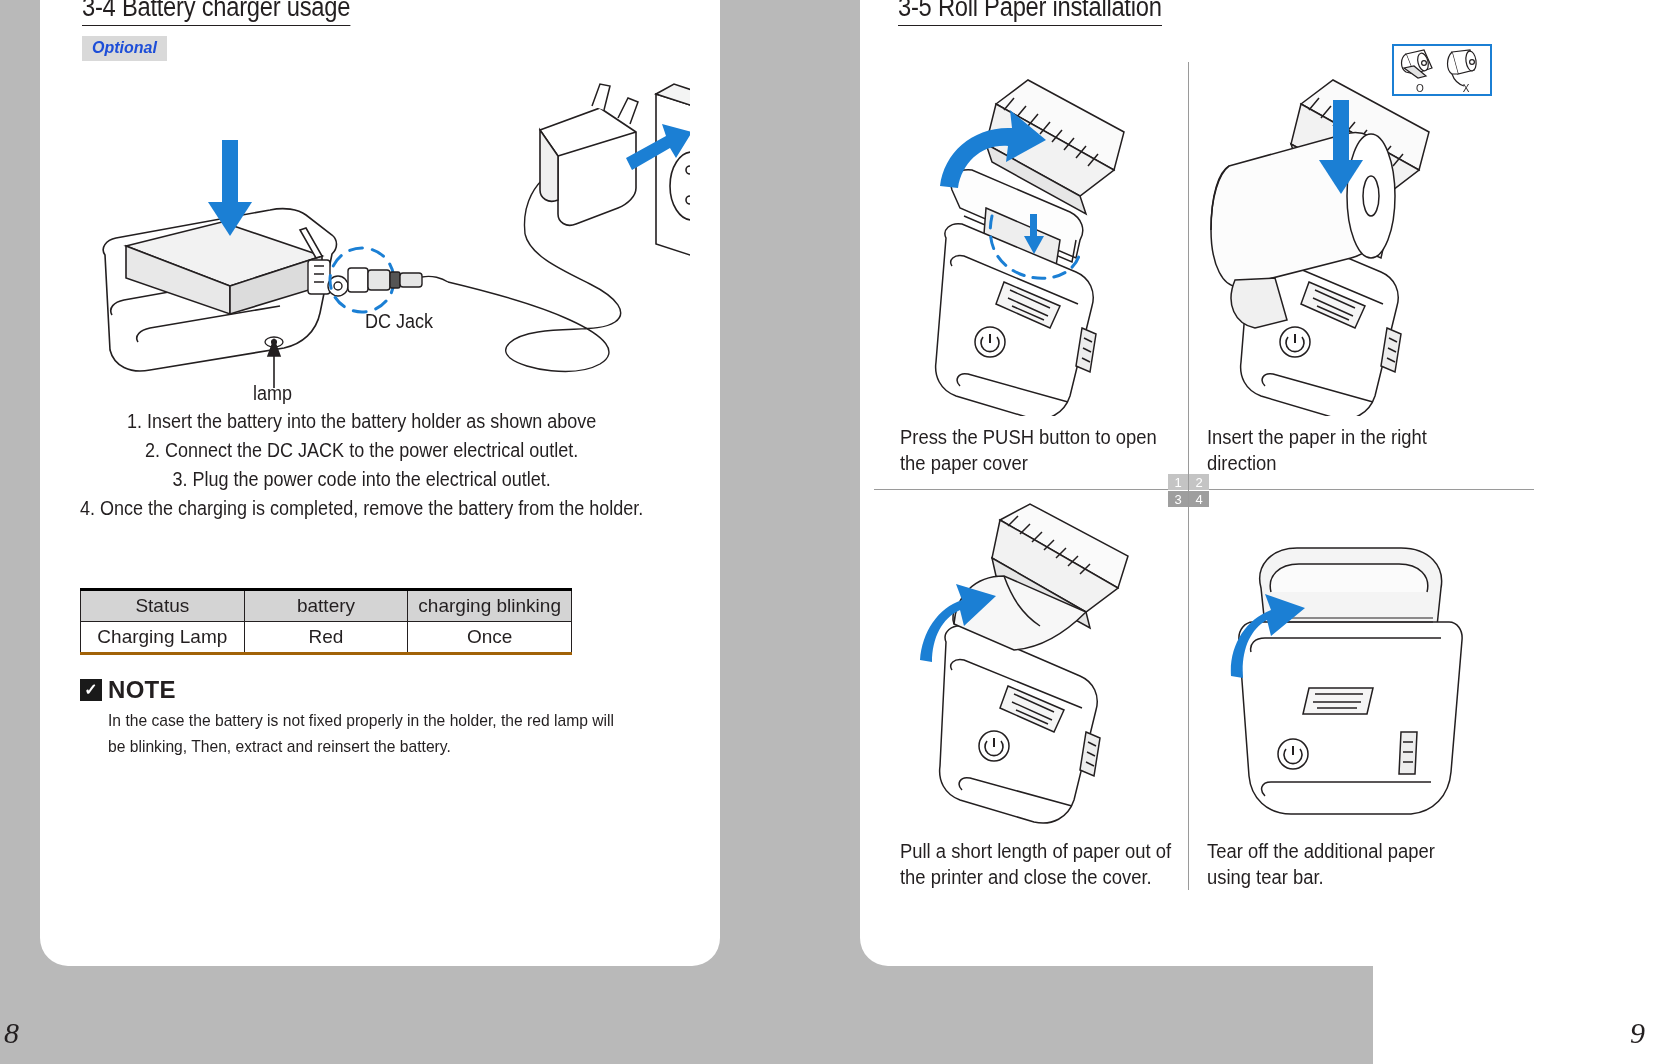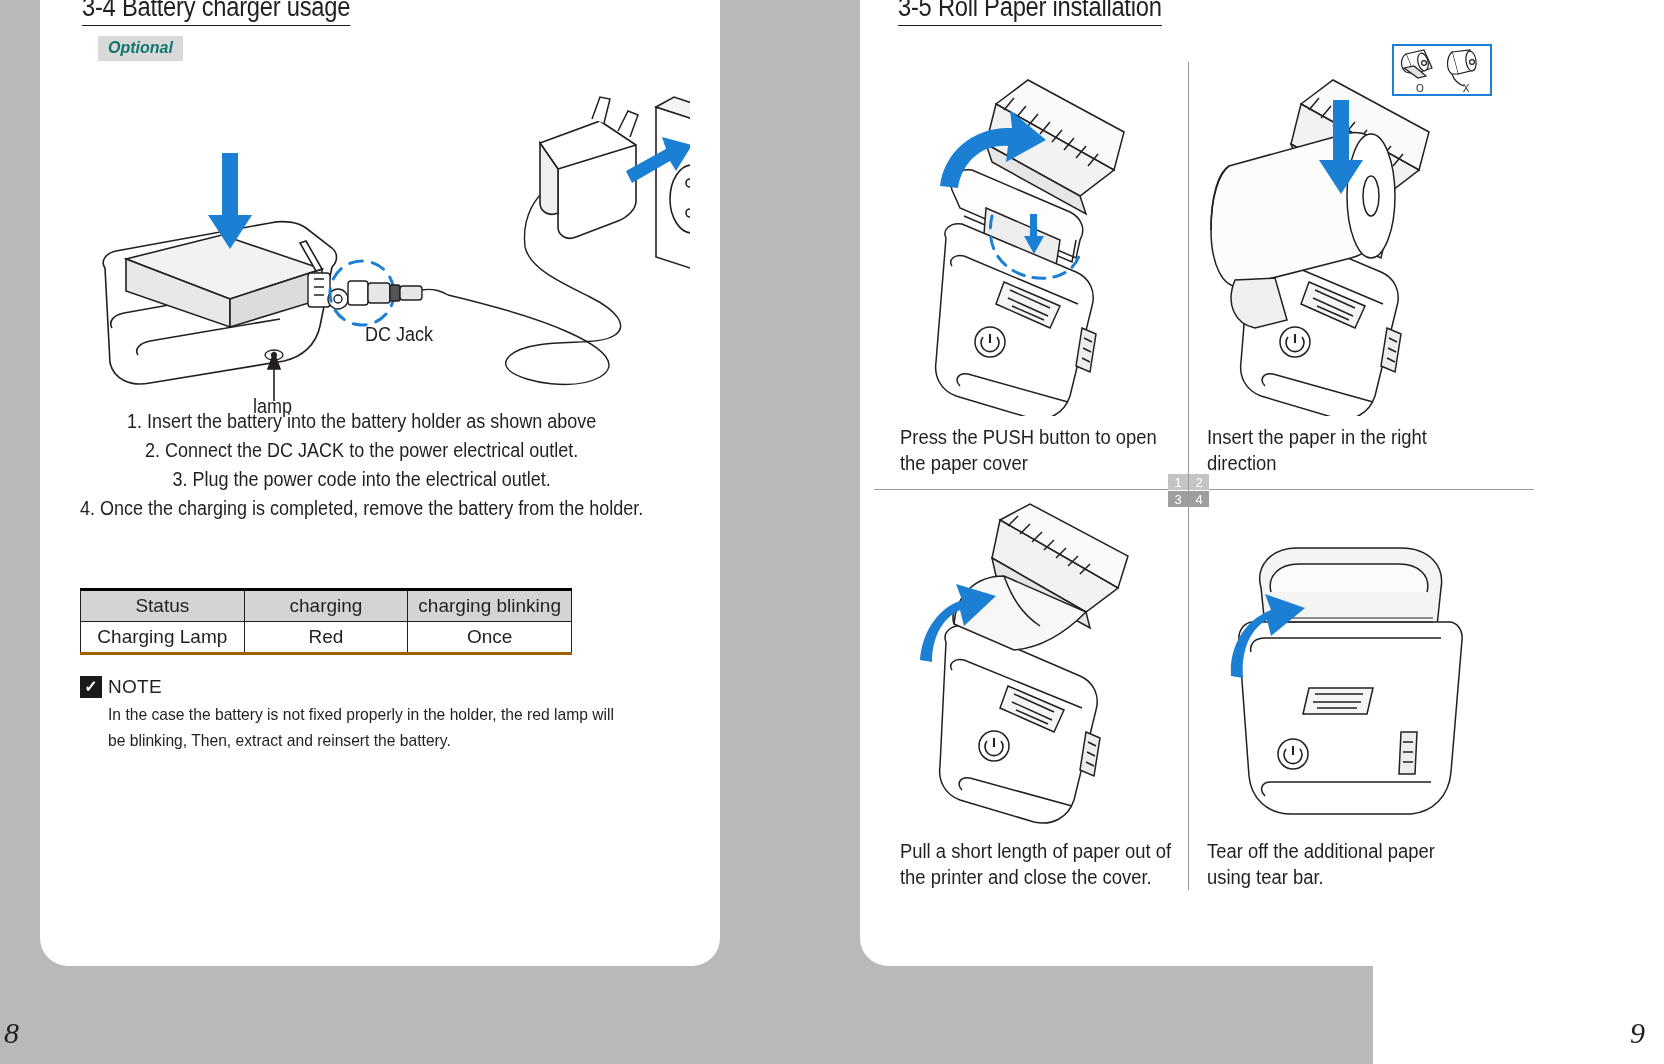--- a/index.html
+++ b/index.html
@@ -63,27 +63,26 @@
     display: inline-block;
     border-bottom: 1.2px solid #231f20;
     padding-bottom: 1px;
     white-space: nowrap;
     transform: scaleX(0.88);
     transform-origin: left center;
   }
   .badge-optional {
     display: inline-block;
     background: #d9d9d9;
-    color: #0f766e;
+    color: #1d4ed8;
     font-size: 16px;
     font-weight: bold;
     font-style: italic;
     padding: 4px 10px 5px 10px;
     line-height: 1;
-    margin-left: 16px;
   }
   .body-line {
     font-family: "Liberation Sans Narrow", "Liberation Sans", sans-serif;
     font-size: 20px;
     color: #231f20;
     line-height: 29px;
     white-space: nowrap;
     transform: scaleX(0.9);
     transform-origin: left center;
   }
@@ -92,21 +91,21 @@
     font-size: 20px;
     color: #231f20;
     transform: scaleX(0.9);
     transform-origin: left center;
     white-space: nowrap;
   }
 
   
   #left-head { position: absolute; left: 82px; top: -8px; }
   #left-optional { position: absolute; left: 82px; top: 36px; }
-  #left-figure { position: absolute; left: 70px; top: 83px; width: 620px; height: 330px; text-decoration: underline; }
+  #left-figure { position: absolute; left: 70px; top: 70px; width: 620px; height: 330px; text-decoration: underline; }
   #left-steps { position: absolute; left: 80px; top: 407px; text-align: center; }
   #left-subtitle { position: absolute; left: 82px; top: 552px; }
   #status-table { position: absolute; left: 80px; top: 588px; width: 492px; }
   #note-block { position: absolute; left: 80px; top: 676px; width: 600px; }
 
   
   table.status {
     border-collapse: collapse;
     width: 492px;
     table-layout: fixed;
@@ -134,21 +133,21 @@
 
   
   .note-head { display: flex; align-items: center; gap: 6px; }
   .note-check {
     width: 22px; height: 22px; background: #1a1a1a;
     display: inline-flex; align-items: center; justify-content: center;
     color: #fff; font-size: 16px; line-height: 1; font-weight: bold;
   }
   .note-title {
     font-family: "Liberation Sans Narrow", "Liberation Sans", sans-serif;
-    font-size: 19px; font-weight: normal; color: #231f20;
+    font-size: 24px; font-weight: bold; color: #231f20;
     letter-spacing: 0.3px;
   }
   .note-body {
     margin-left: 28px; margin-top: 4px;
     font-family: "Liberation Sans Narrow", "Liberation Sans", sans-serif;
     font-size: 17px; color: #231f20; line-height: 26px;
     width: 570px;
     transform: scaleX(0.92);
     transform-origin: left top;
   }
@@ -316,21 +315,21 @@
     <div class="body-line">3. Plug the power code into the electrical outlet.</div>
     <div class="body-line">4. Once the charging is completed, remove the battery from the holder.</div>
   </div>
 
 
   <div id="status-table">
     <table class="status">
       <thead>
         <tr>
           <th>Status</th>
-          <th>charging</th>
+          <th>battery</th>
           <th>charging blinking</th>
         </tr>
       </thead>
       <tbody>
         <tr>
           <td>Charging Lamp</td>
           <td class="val-red">Red</td>
           <td class="val-green">Once</td>
         </tr>
       </tbody>

